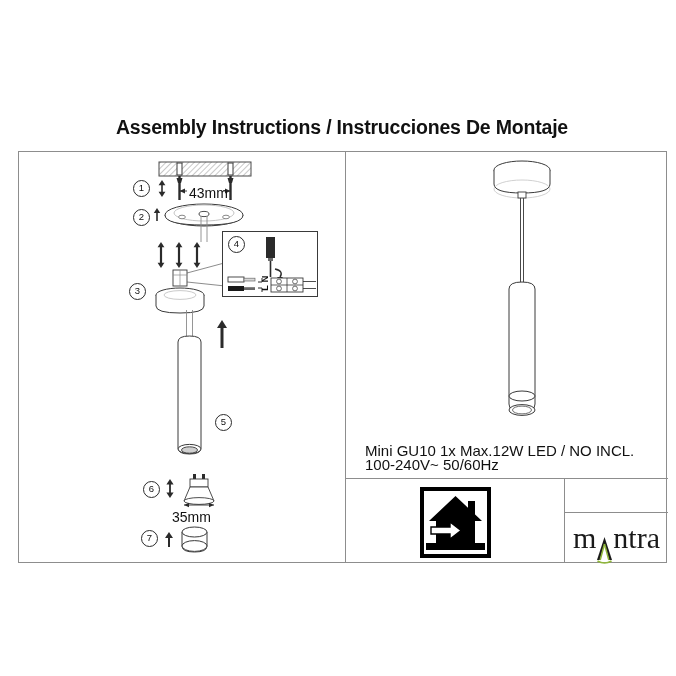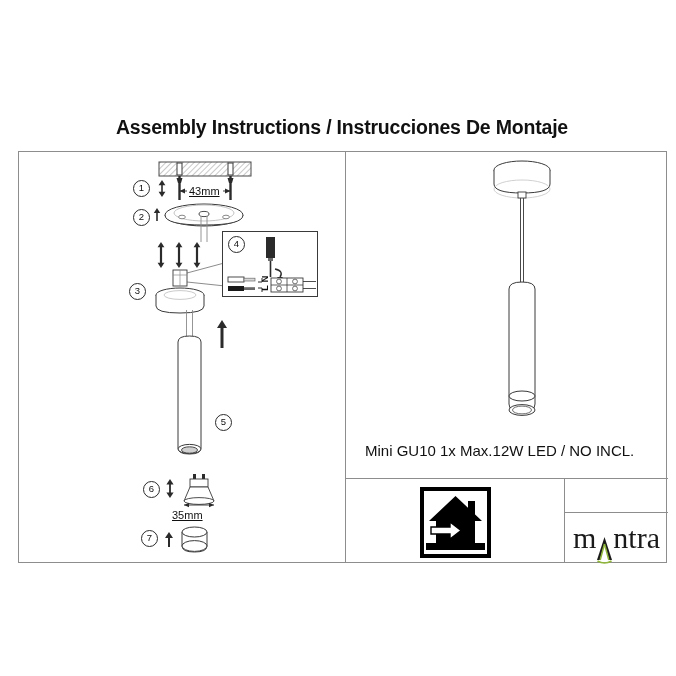--- a/index.html
+++ b/index.html
@@ -156,24 +156,23 @@
     border: 1px solid #2b2b2b;
     border-radius: 50%;
     font-size: 9.5px;
     line-height: 13px;
     text-align: center;
     color: #111;
     background: #fff;
   }
   .dim-label {
     position: absolute;
-    font-size: 11px;
+    font-size: 14px;
     color: #111;
     white-space: nowrap;
-    text-decoration: underline;
   }
   .term-label {
     position: absolute;
     font-size: 9px;
     font-weight: bold;
     color: #111;
   }
 </style>
 </head>
 <body>
@@ -400,20 +399,21 @@
 
           <ellipse cx="45" cy="240" rx="13" ry="5" fill="#fff" stroke="#3a3a3a" stroke-width="1"></ellipse>
 
           <ellipse cx="45" cy="254" rx="13" ry="5.4" fill="#fff" stroke="#3a3a3a" stroke-width="1"></ellipse>
           <ellipse cx="45" cy="254" rx="9.5" ry="3.9" fill="#fff" stroke="#5a5a5a" stroke-width="0.9"></ellipse>
         </svg>
       </div>
 
       <div id="spec-text">
         <div>Mini GU10 1x Max.12W LED / NO INCL.</div>
+        <div>100-240V~ 50/60Hz</div>
       </div>
 
       <div id="spec-divider"></div>
 
       <div id="indoor-symbol">
         <svg width="71" height="71" viewBox="0 0 71 71">
           <rect x="2" y="2" width="67" height="67" fill="#fff" stroke="#000" stroke-width="4"></rect>
 
           <polygon points="35.5,9 62,34 55,34 55,62 16,62 16,34 9,34" fill="#000"></polygon>
           <rect x="48" y="14" width="7" height="18" fill="#000"></rect>

